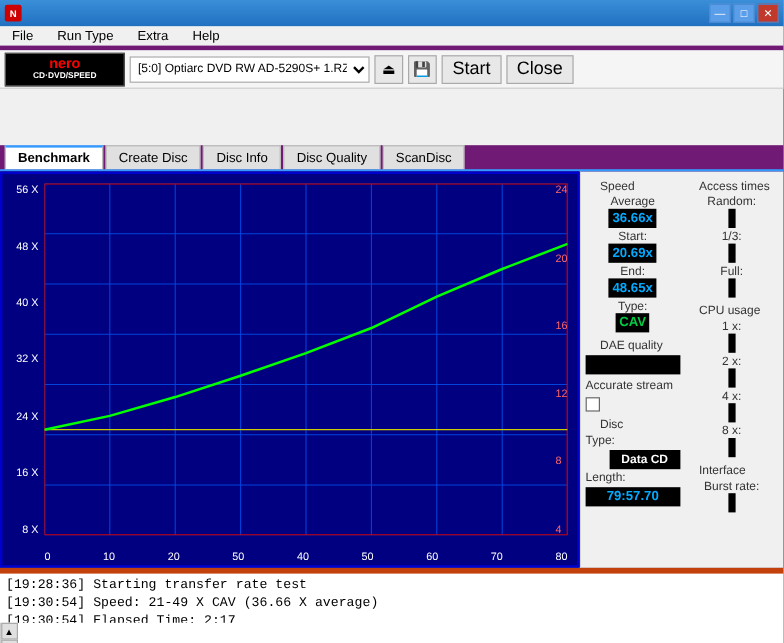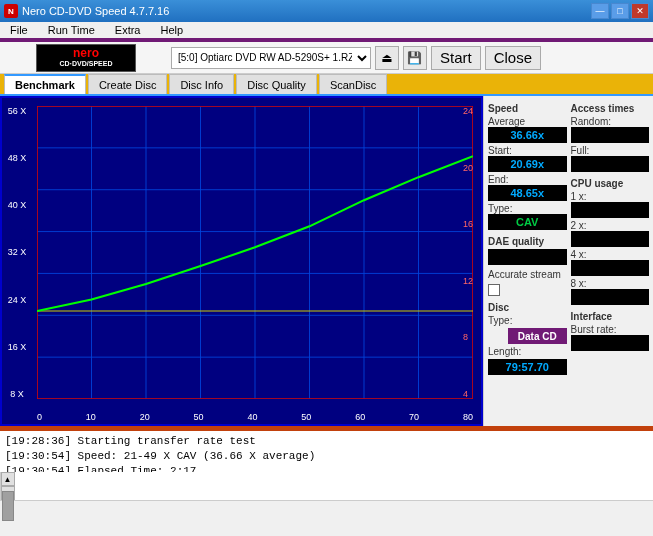--- a/index.html
+++ b/index.html
@@ -47,32 +47,30 @@
       width: 100px;
       height: 28px;
       background: black;
       display: flex;
       align-items: center;
       justify-content: center;
       color: white;
       font-size: 8px;
       font-weight: bold;
       border: 1px solid #555;
-      margin-left: 32px;
     }
     .logo-text-nero { color: #ff0000; font-size: 12px; font-weight: bold; }
     .logo-text-cd { color: white; font-size: 7px; }
     .drive-select {
       height: 22px;
       font-size: 10px;
       border: 1px solid #aaa;
       background: white;
       padding: 0 2px;
       width: 200px;
-      margin-left: 31px;
     }
     .toolbar-btn {
       height: 24px;
       padding: 0 8px;
       background: #e8e8e8;
       border: 1px solid #aaa;
       cursor: pointer;
       font-size: 15px;
       display: flex;
       align-items: center;
@@ -84,26 +82,27 @@
       border: 1px solid #aaa;
       cursor: pointer;
       display: flex;
       align-items: center;
       justify-content: center;
       font-size: 12px;
     }
 
     
     .tabs {
-      background: #eab308;
+      background: #701a75;
       height: 22px;
       display: flex;
       align-items: flex-end;
       padding: 0 4px;
       border-bottom: 2px solid #3399ff;
+      margin-top: 47px;
     }
     .tab {
       padding: 2px 10px;
       cursor: pointer;
       border: 1px solid #bbb;
       border-bottom: none;
       background: #e0e0e0;
       font-size: 11px;
       margin-right: 2px;
       height: 20px;
@@ -159,20 +158,21 @@
     }
     .panel-col {
       flex: 1;
       display: flex;
       flex-direction: column;
       gap: 2px;
     }
     .stat-block {
       display: flex;
       flex-direction: column;
+      align-items: center;
     }
     .stat-label {
       font-size: 10px;
       color: #333;
       white-space: nowrap;
     }
     .stat-value {
       background: black;
       color: #00aaff;
       font-weight: bold;
@@ -180,38 +180,39 @@
       padding: 1px 3px;
       text-align: center;
       min-height: 16px;
       display: flex;
       align-items: center;
       justify-content: center;
     }
     .stat-value.green { color: #00cc44; }
     .stat-section-title {
       font-size: 10px;
-      font-weight: bold;
+      font-weight: normal;
       color: #333;
       margin-top: 3px;
+      margin-left: 12px;
     }
     .checkbox-area {
       display: flex;
       align-items: center;
       gap: 3px;
       margin-top: 2px;
     }
     .checkbox-box {
       width: 12px;
       height: 12px;
       border: 1px solid #666;
       background: white;
     }
     .disc-type-value {
-      background: #701a75;
+      background: #000000;
       color: white;
       font-weight: bold;
       font-size: 10px;
       padding: 1px 4px;
       text-align: center;
       min-height: 16px;
       display: flex;
       align-items: center;
       justify-content: center;
       margin-left: 20px;
@@ -283,21 +284,21 @@
     
     .y-axis {
       position: absolute;
       left: 0;
       top: 8px;
       bottom: 25px;
       width: 33px;
       display: flex;
       flex-direction: column;
       justify-content: space-between;
-      align-items: center;
+      align-items: flex-end;
       padding-right: 3px;
     }
     .y-label { font-size: 9px; color: white; }
 
     
     .x-axis {
       position: absolute;
       bottom: 2px;
       left: 35px;
       right: 8px;
@@ -320,32 +321,31 @@
       padding-left: 2px;
     }
     .y-label-right { font-size: 9px; color: #ff6666; }
   </style>
 </head>
 <body>
 
 <div class="title-bar">
   <div class="title-bar-left">
     <div class="title-bar-icon">N</div>
-    <span>Nero CD-DVD Speed 4.7.7.16</span>
   </div>
   <div class="title-bar-buttons">
     <button class="title-btn">—</button>
     <button class="title-btn">□</button>
     <button class="title-btn close">✕</button>
   </div>
 </div>
 
 <div class="menu-bar">
   <span class="menu-item">File</span>
-  <span class="menu-item">Run Time</span>
+  <span class="menu-item">Run Type</span>
   <span class="menu-item">Extra</span>
   <span class="menu-item">Help</span>
 </div>
 
 <div class="toolbar">
   <div class="logo-area">
     <div style="text-align:center; line-height:1.1;">
       <div class="logo-text-nero">nero</div>
       <div class="logo-text-cd">CD·DVD/SPEED</div>
     </div>
@@ -472,20 +472,24 @@
         <div class="stat-value">79:57.70</div>
       </div>
 
       <div class="panel-col">
         <div class="stat-section-title">Access times</div>
         <div class="stat-block">
           <span class="stat-label">Random:</span>
           <div class="stat-value" style="min-height:16px;"></div>
         </div>
         <div class="stat-block">
+          <span class="stat-label">1/3:</span>
+          <div class="stat-value" style="min-height:16px;"></div>
+        </div>
+        <div class="stat-block">
           <span class="stat-label">Full:</span>
           <div class="stat-value" style="min-height:16px;"></div>
         </div>
 
         <div class="stat-section-title" style="margin-top:4px;">CPU usage</div>
         <div class="stat-block">
           <span class="stat-label">1 x:</span>
           <div class="stat-value" style="min-height:16px;"></div>
         </div>
         <div class="stat-block">

